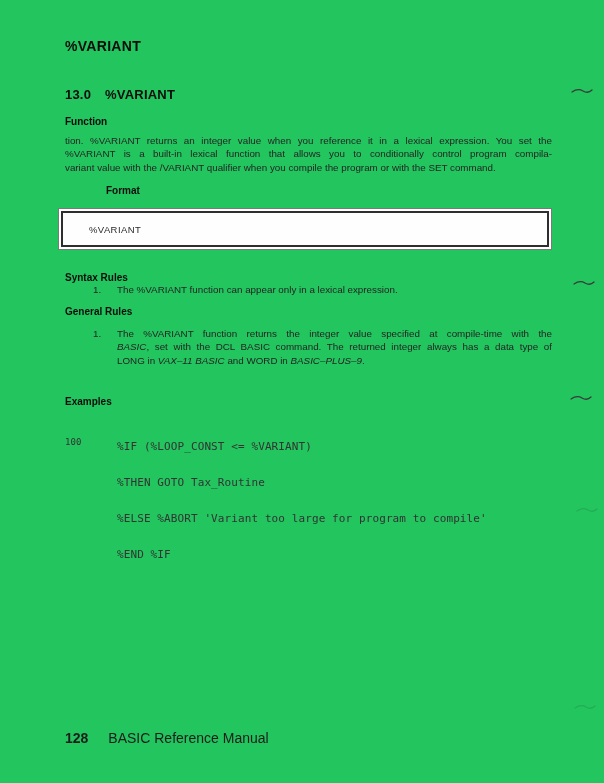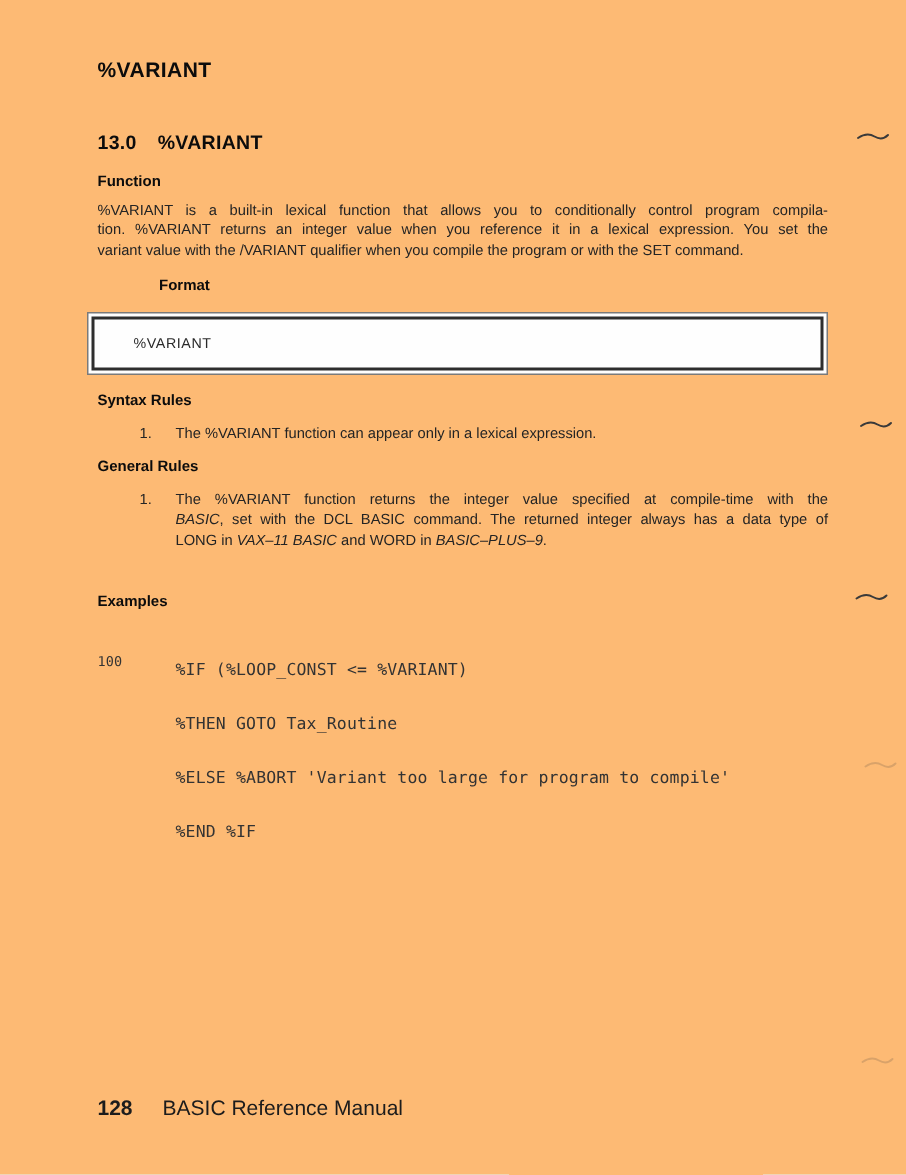--- a/index.html
+++ b/index.html
@@ -5,21 +5,21 @@
   html, body {
     margin: 0;
     padding: 0;
     background: #e8e8e8;
     font-family: "Liberation Sans", sans-serif;
   }
   .page {
     position: relative;
     width: 604px;
     height: 783px;
-    background: #fdba74;
+    background: #22c55e;
     color: #1c1c1c;
     overflow: hidden;
     margin: 0 auto;
   }
   .abs { position: absolute; }
 
   .running-header {
     left: 65px; top: 38px;
     font-weight: bold;
     font-size: 14px;
@@ -35,21 +35,21 @@
   }
   .section-heading .sec-num { margin-right: 14px; }
 
   .subhead {
     font-weight: bold;
     font-size: 10px;
     color: #0c0c0c;
   }
   .h-function { left: 65px; top: 116px; }
   .h-format   { left: 65px; top: 185px; padding-left: 41px; }
-  .h-syntax   { left: 65px; top: 262px; }
+  .h-syntax   { left: 65px; top: 272px; }
   .h-general  { left: 65px; top: 306px; }
   .h-examples { left: 65px; top: 396px; }
 
   .bodytext {
     font-size: 9.8px;
     line-height: 13.3px;
     color: #242424;
   }
   .para-function { left: 65px; top: 134px; width: 487px; }
   .jline { text-align: justify; text-align-last: justify; }
@@ -130,22 +130,22 @@
 
   <div class="abs running-header">%VARIANT</div>
 
   <div class="abs section-heading">
     <span class="sec-num">13.0</span><span>%VARIANT</span>
   </div>
 
   <div class="abs subhead h-function">Function</div>
 
   <div class="abs bodytext para-function">
+    <div class="jline">tion. %VARIANT returns an integer value when you reference it in a lexical expression. You set the</div>
     <div class="jline">%VARIANT is a built-in lexical function that allows you to conditionally control program compila-</div>
-    <div class="jline">tion. %VARIANT returns an integer value when you reference it in a lexical expression. You set the</div>
     <div class="lline">variant value with the /VARIANT qualifier when you compile the program or with the SET command.</div>
   </div>
 
   <div class="abs subhead h-format">Format</div>
 
   <div class="abs format-box-outer">
     <div class="format-box-inner">
       <span class="format-syntax">%VARIANT</span>
     </div>
   </div>

